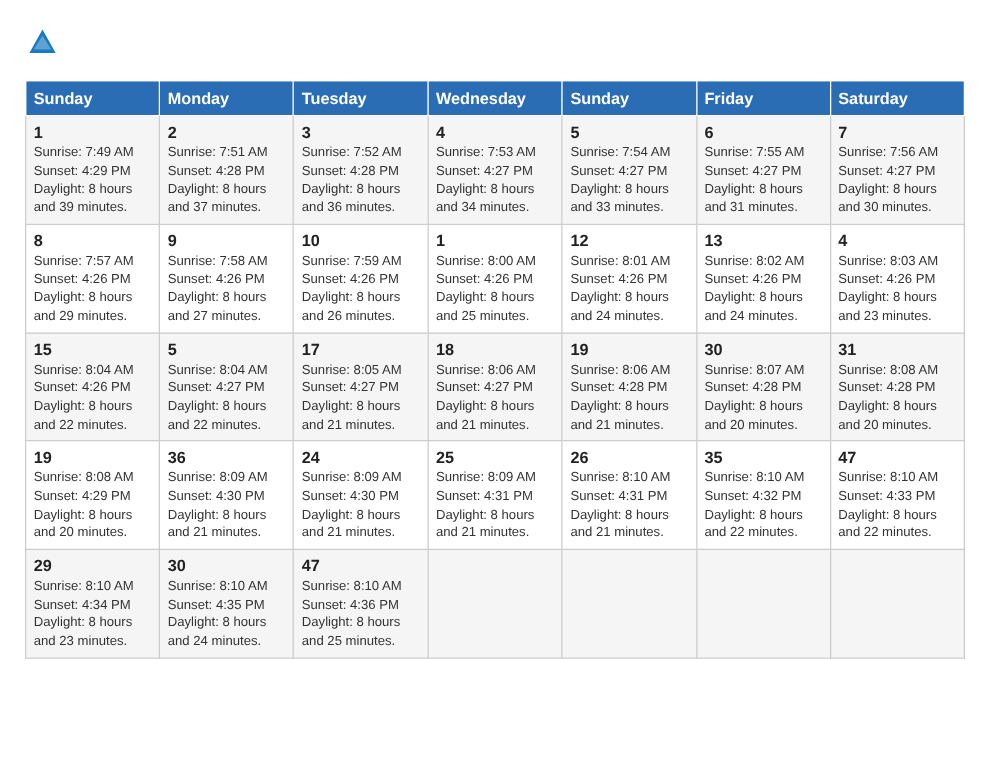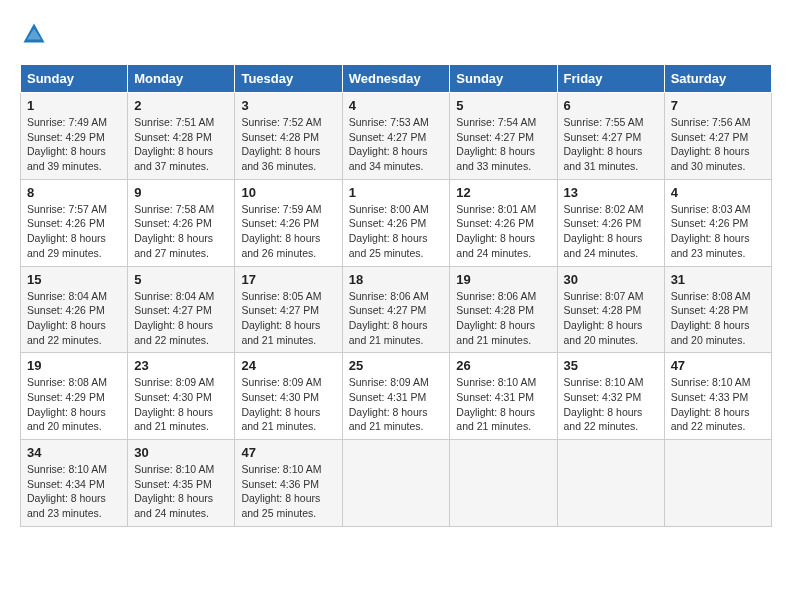--- a/index.html
+++ b/index.html
@@ -210,21 +210,21 @@
           <span class="day-number">31</span>
           <div class="day-info">Sunrise: 8:08 AM<br>Sunset: 4:28 PM<br>Daylight: 8 hours and 20 minutes.</div>
         </td>
       </tr>
       <tr>
         <td>
           <span class="day-number">19</span>
           <div class="day-info">Sunrise: 8:08 AM<br>Sunset: 4:29 PM<br>Daylight: 8 hours and 20 minutes.</div>
         </td>
         <td>
-          <span class="day-number">23</span>
+          <span class="day-number">36</span>
           <div class="day-info">Sunrise: 8:09 AM<br>Sunset: 4:30 PM<br>Daylight: 8 hours and 21 minutes.</div>
         </td>
         <td>
           <span class="day-number">24</span>
           <div class="day-info">Sunrise: 8:09 AM<br>Sunset: 4:30 PM<br>Daylight: 8 hours and 21 minutes.</div>
         </td>
         <td>
           <span class="day-number">25</span>
           <div class="day-info">Sunrise: 8:09 AM<br>Sunset: 4:31 PM<br>Daylight: 8 hours and 21 minutes.</div>
         </td>
@@ -236,21 +236,21 @@
           <span class="day-number">35</span>
           <div class="day-info">Sunrise: 8:10 AM<br>Sunset: 4:32 PM<br>Daylight: 8 hours and 22 minutes.</div>
         </td>
         <td>
           <span class="day-number">47</span>
           <div class="day-info">Sunrise: 8:10 AM<br>Sunset: 4:33 PM<br>Daylight: 8 hours and 22 minutes.</div>
         </td>
       </tr>
       <tr>
         <td>
-          <span class="day-number">34</span>
+          <span class="day-number">29</span>
           <div class="day-info">Sunrise: 8:10 AM<br>Sunset: 4:34 PM<br>Daylight: 8 hours and 23 minutes.</div>
         </td>
         <td>
           <span class="day-number">30</span>
           <div class="day-info">Sunrise: 8:10 AM<br>Sunset: 4:35 PM<br>Daylight: 8 hours and 24 minutes.</div>
         </td>
         <td>
           <span class="day-number">47</span>
           <div class="day-info">Sunrise: 8:10 AM<br>Sunset: 4:36 PM<br>Daylight: 8 hours and 25 minutes.</div>
         </td>

